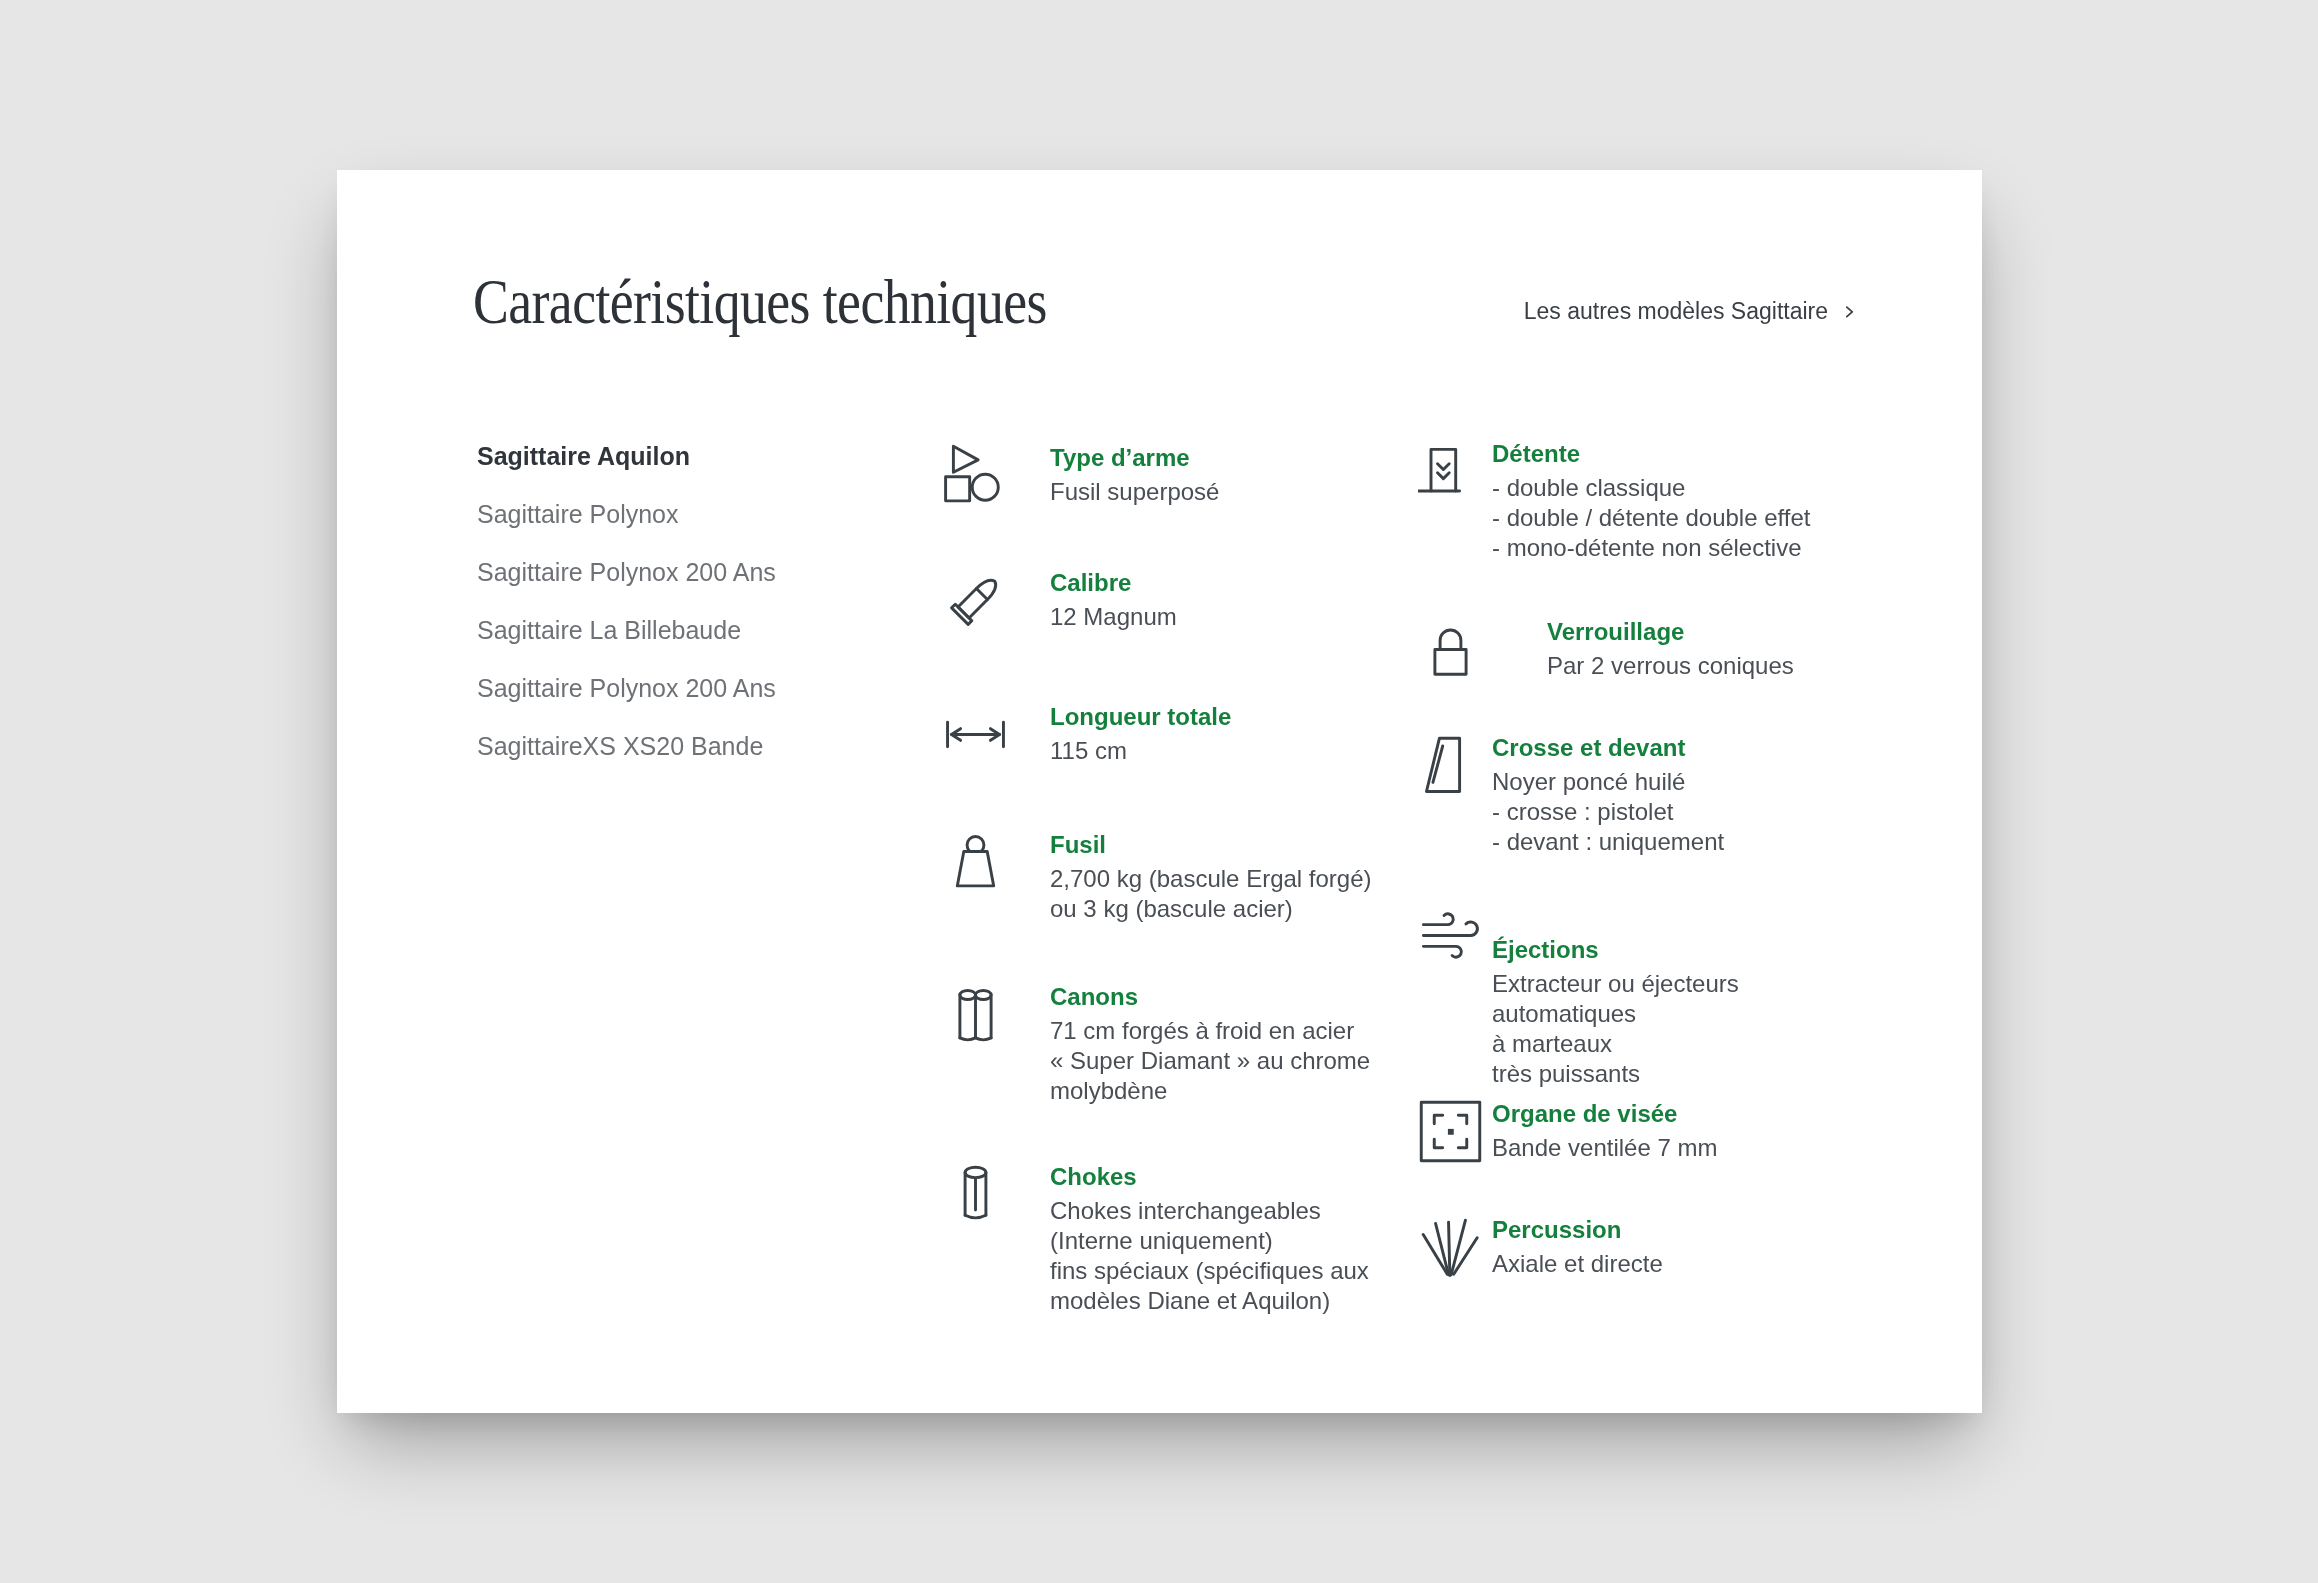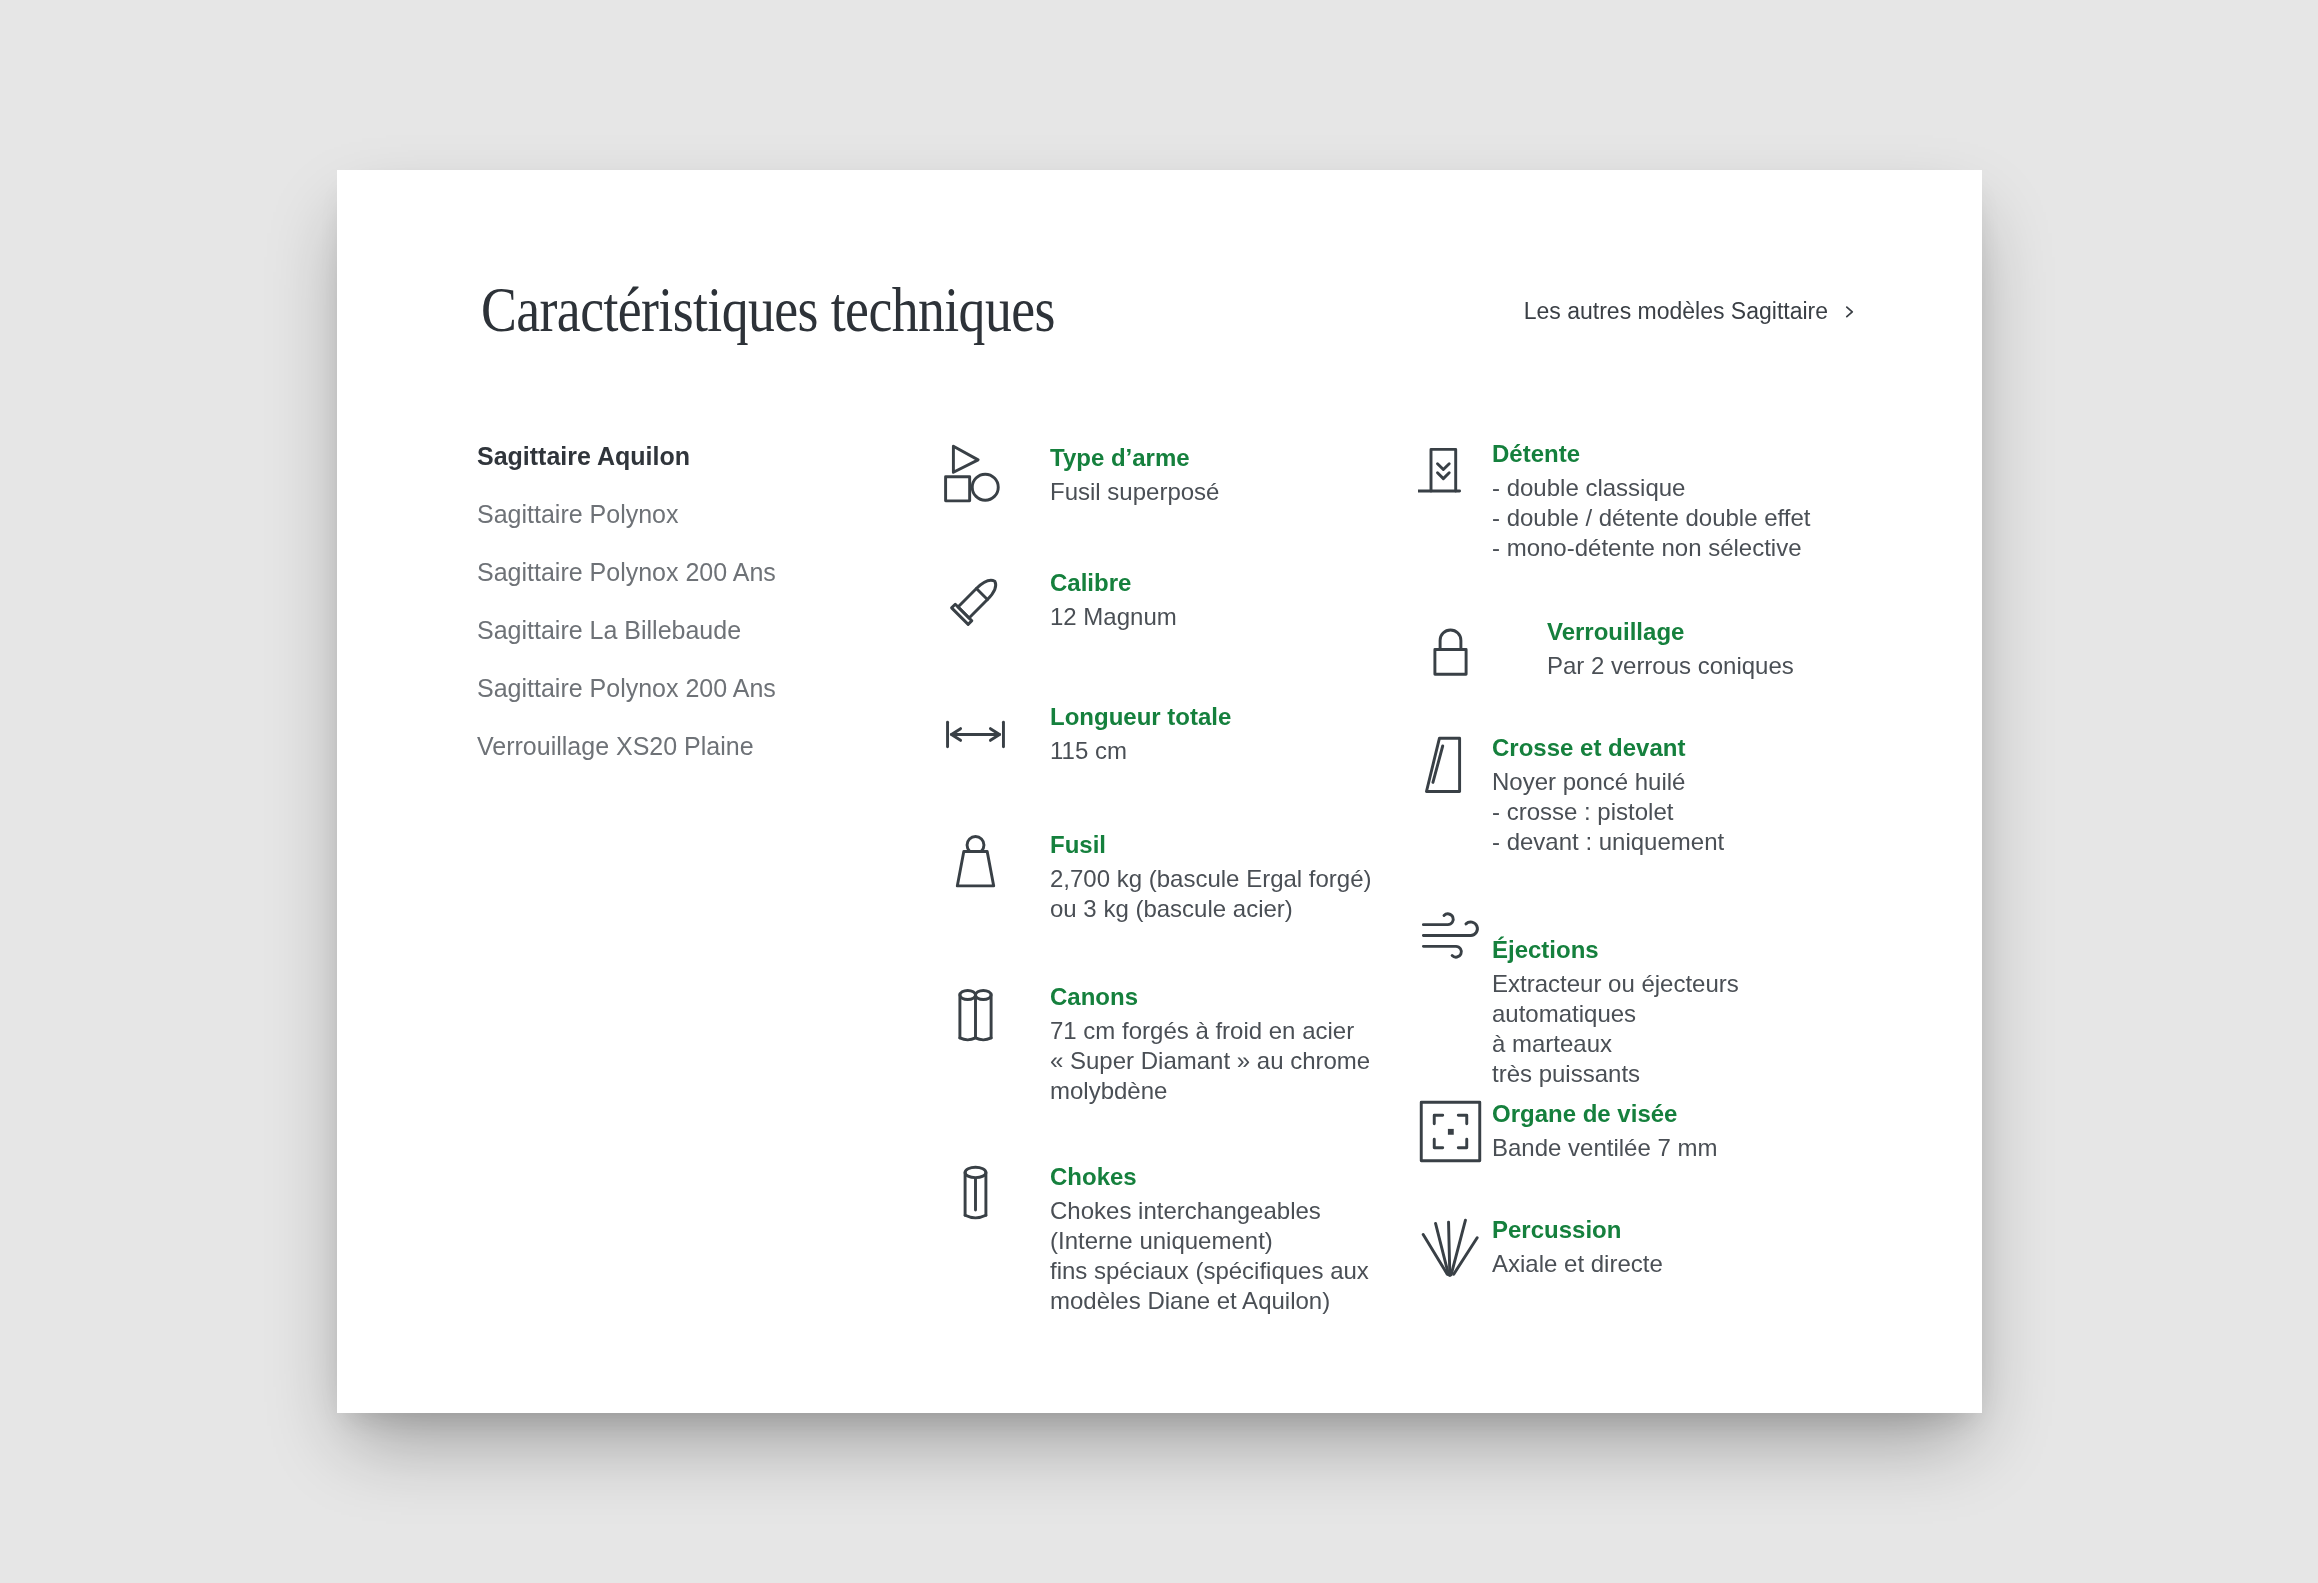--- a/index.html
+++ b/index.html
@@ -12,21 +12,21 @@
   }
   .card{
     position:absolute;
     left:337px;top:170px;
     width:1645px;height:1243px;
     background:#ffffff;
     box-shadow:0 38px 75px -12.3px rgba(0,0,0,.32), 0 13.6px 27px -9.5px rgba(0,0,0,.12);
   }
   
   .title{
-    position:absolute;left:136px;top:100px;margin:8px;
+    position:absolute;left:136px;top:100px;margin:0;
     font-family:"Liberation Serif", serif;
     font-weight:400;color:#2d3238;
     font-size:64px;line-height:1;white-space:nowrap;
   }
   .title-inner{display:inline-block;transform:scaleX(.84);transform-origin:0 50%;letter-spacing:-0.7px;}
   
   .other-link{
     position:absolute;right:124px;top:130px;
     display:flex;align-items:center;gap:12.3px;
     font-size:23px;line-height:23px;color:#3a3f45;
@@ -77,21 +77,21 @@
         <path d="M10 6 L18 13 L10 20"></path>
       </svg>
   </a>
 
   <ul class="models">
       <li class="active">Sagittaire Aquilon</li>
       <li class="">Sagittaire Polynox</li>
       <li class="">Sagittaire Polynox 200 Ans</li>
       <li class="">Sagittaire La Billebaude</li>
       <li class="">Sagittaire Polynox 200 Ans</li>
-      <li class="">Verrouillage XS20 Plaine</li>
+      <li class="">SagittaireXS XS20 Bande</li>
     </ul>
 
   <div id="col-middle">
       <div class="spec" style="left: 0px; top: 273px;">
         <div class="icon-box" style="left: 606px;">
           <svg viewBox="0 0 100 100" fill="none" stroke="#394046" stroke-width="4.5" stroke-linecap="round" stroke-linejoin="round">
             <path d="M16 5 L54 26 L16 45 Z"></path>
             <rect x="4" y="52" width="37" height="37"></rect>
             <circle cx="65" cy="68" r="20"></circle>
           </svg>

